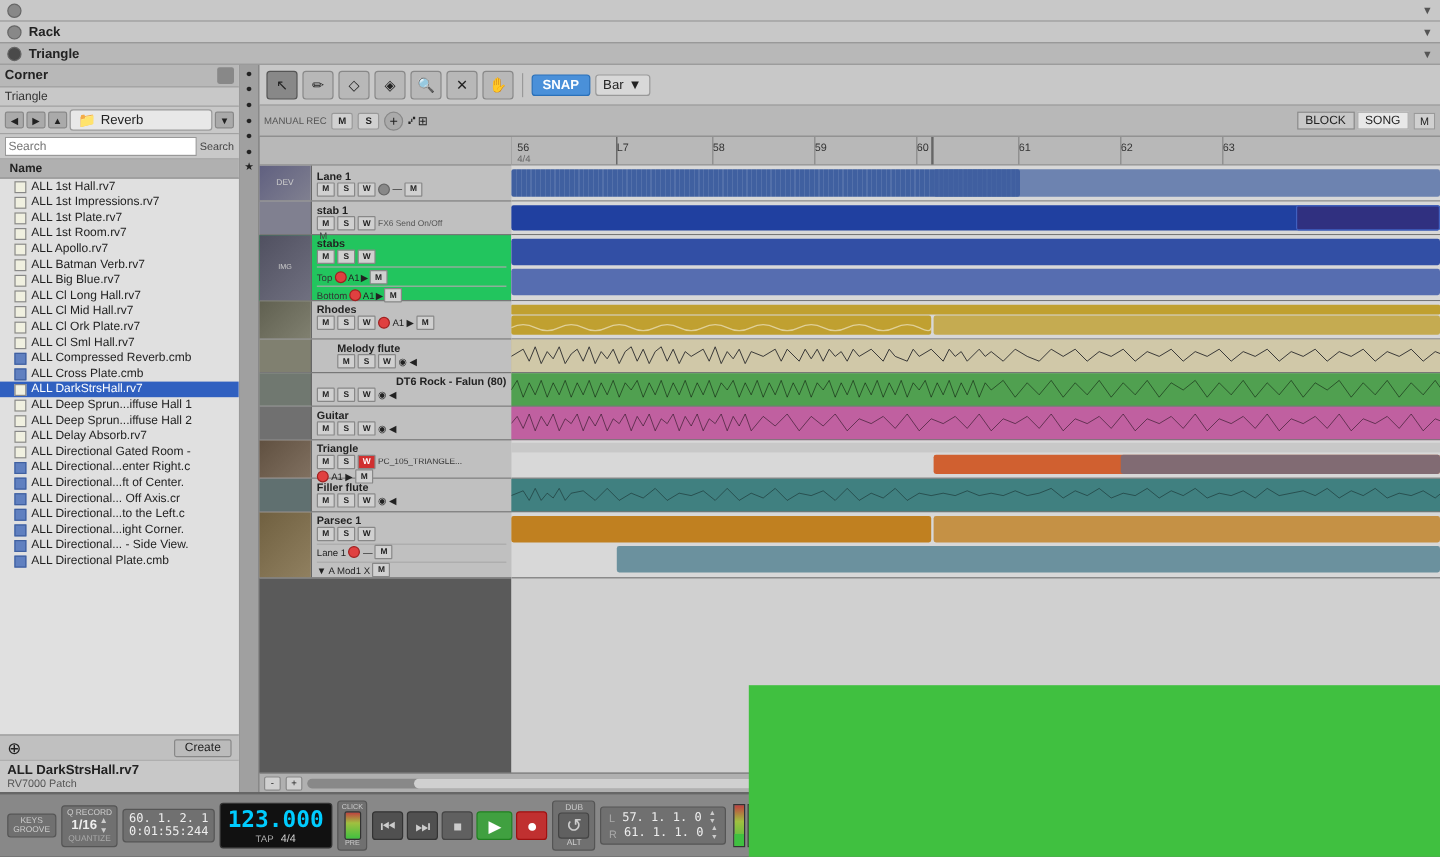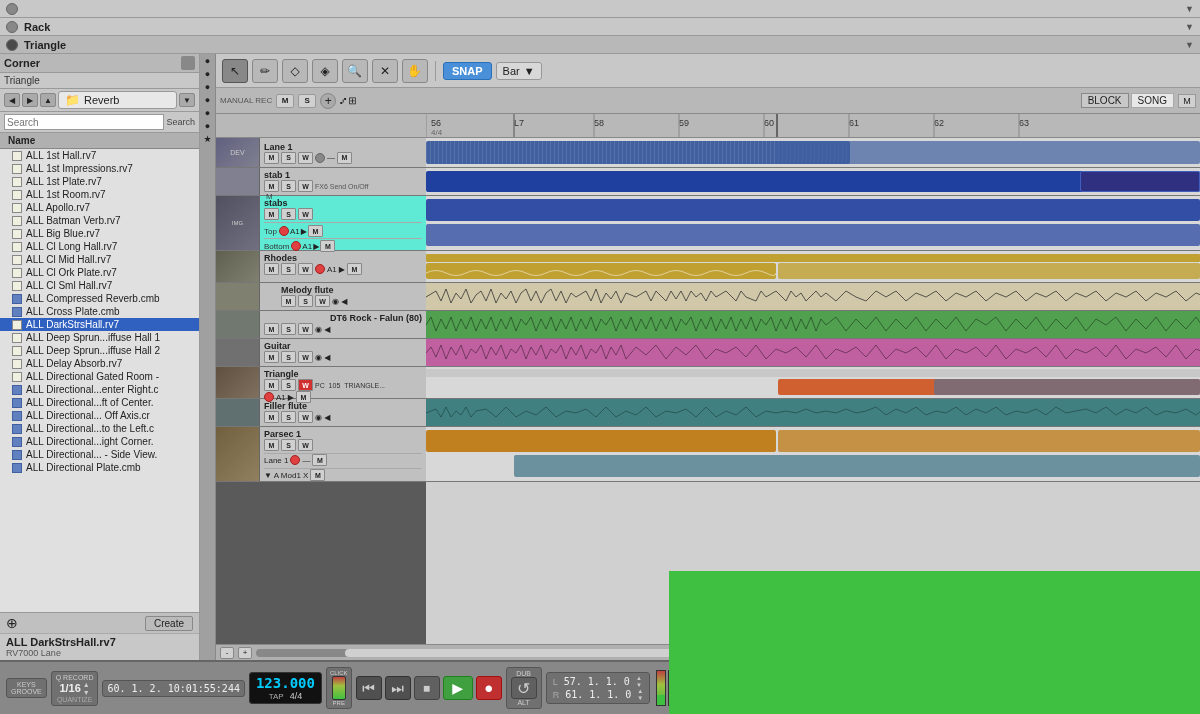--- a/index.html
+++ b/index.html
@@ -213,21 +213,21 @@
           </div>
         </div>
       <div style="padding:2px 6px; background:#c0c0c0; border-top:1px solid #999; display:flex; align-items:center; justify-content:space-between;">
         <div style="font-size:10px;">
           <span style="font-size:14px; cursor:pointer;">⊕</span>
         </div>
         <div class="create-btn">Create</div>
       </div>
       <div style="padding:2px 6px; background:#c8c8c8; border-top:1px solid #aaa;">
         <div class="browser-selected-name">ALL DarkStrsHall.rv7</div>
-        <div class="browser-patch-type" style="font-size:9px; color:#555;">RV7000 Lane</div>
+        <div class="browser-patch-type" style="font-size:9px; color:#555;">RV7000 Patch</div>
       </div>
     </div>
 
     <div style="width:16px; background:#a0a0a0; border-right:1px solid #888; display:flex; flex-direction:column; align-items:center; padding:2px 0; gap:3px;">
       <div style="font-size:9px; cursor:pointer;">●</div>
       <div style="font-size:9px; cursor:pointer;">●</div>
       <div style="font-size:9px; cursor:pointer;">●</div>
       <div style="font-size:9px; cursor:pointer;">●</div>
       <div style="font-size:9px; cursor:pointer;">●</div>
       <div style="font-size:9px; cursor:pointer;">●</div>
@@ -299,21 +299,21 @@
               <div style="display:flex; align-items:center; gap:2px; font-size:8px;">
                 <div class="t-btn">M</div>
                 <div class="t-btn">S</div>
                 <div class="t-btn">W</div>
                 <span style="font-size:7px; color:#555;">FX6 Send On/Off</span>
               </div>
               <div style="font-size:8px; color:#444; padding-left:2px;">M</div>
             </div>
           </div>
 
-          <div style="display:flex; height:55px; border-bottom:1px solid #777; background:#5eead4;">
+          <div style="display:flex; height:55px; border-bottom:1px solid #777; background:#22c55e;">
             <div style="width:44px; background:#606070; border-right:1px solid #666; flex-shrink:0;">
               <div style="width:100%; height:100%; background: linear-gradient(135deg, #505060, #707080); display:flex; align-items:center; justify-content:center; font-size:6px; color:#ccc; text-align:center;">IMG</div>
             </div>
             <div style="flex:1; padding:2px 4px;">
               <div style="font-size:9px; font-weight:bold;">stabs</div>
               <div style="display:flex; align-items:center; gap:2px;">
                 <div class="t-btn">M</div>
                 <div class="t-btn">S</div>
                 <div class="t-btn">W</div>
               </div>
@@ -585,28 +585,28 @@
       <div style="display:flex; align-items:center; gap:2px;">
         <span style="font-size:11px; color:#eee; font-weight:bold;">1/16</span>
         <div style="display:flex; flex-direction:column; gap:1px;">
           <span style="font-size:7px; color:#ccc; cursor:pointer;">▲</span>
           <span style="font-size:7px; color:#ccc; cursor:pointer;">▼</span>
         </div>
       </div>
       <span style="font-size:7px; color:#aaa;">QUANTIZE</span>
     </div>
 
-    <div style="display:flex; padding:2px 4px; background:#707070; border:1px solid #555; border-radius:3px;">
+    <div style="display:flex; flex-direction:column; padding:2px 4px; background:#707070; border:1px solid #555; border-radius:3px;">
       <span style="font-size:10px; color:#eee; font-family:monospace;">60. 1. 2. 1</span>
       <span style="font-size:10px; color:#eee; font-family:monospace;">0:01:55:244</span>
       <div style="display:flex; flex-direction:column; gap:1px; position:absolute; margin-left:80px;"></div>
     </div>
 
     <div style="display:flex; flex-direction:column; align-items:center; padding:2px 6px; background:#111; border:1px solid #333; border-radius:3px;">
-      <span style="font-size:14px; color:#00ccff; font-family:monospace; font-weight:bold;">123.000</span>
+      <span style="font-size:19px; color:#00ccff; font-family:monospace; font-weight:bold;">123.000</span>
       <div style="display:flex; gap:6px; align-items:flex-end;">
         <span style="font-size:8px; color:#aaa;">TAP</span>
         <span style="font-size:9px; color:#ccc;">4/4</span>
       </div>
     </div>
 
     <div style="display:flex; flex-direction:column; align-items:center; padding:2px 3px; background:#707070; border:1px solid #555; border-radius:3px;">
       <span style="font-size:6px; color:#ccc; text-align:center;">CLICK</span>
       <div style="width:14px; height:24px; background:linear-gradient(to top, #40c040 0%, #a0c040 60%, #c04040 100%); border:1px solid #333; border-radius:2px;"></div>
       <span style="font-size:6px; color:#ccc;">PRE</span>

